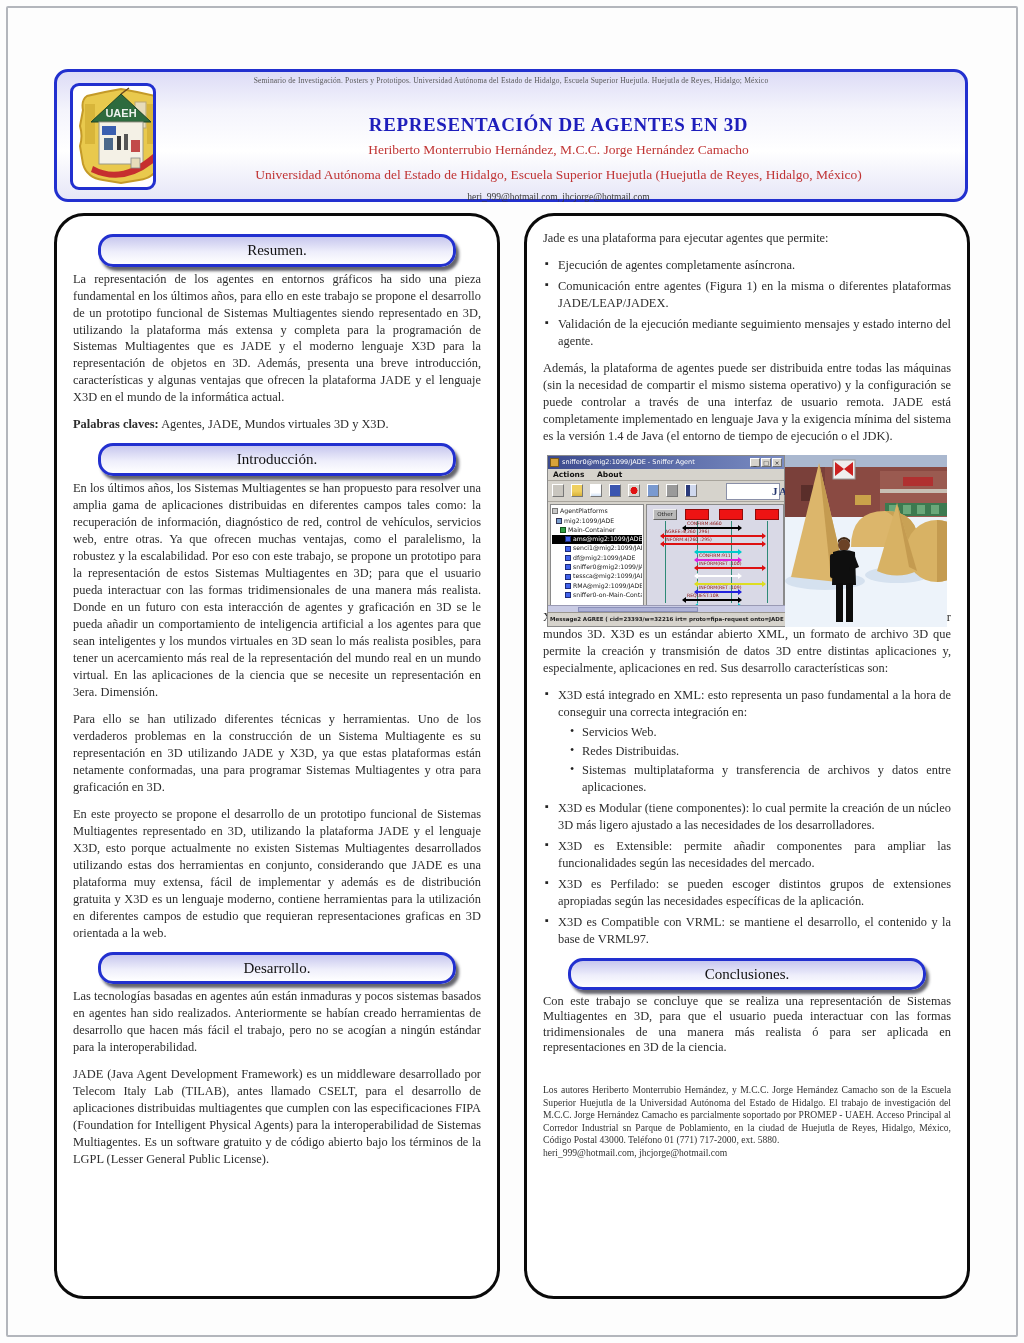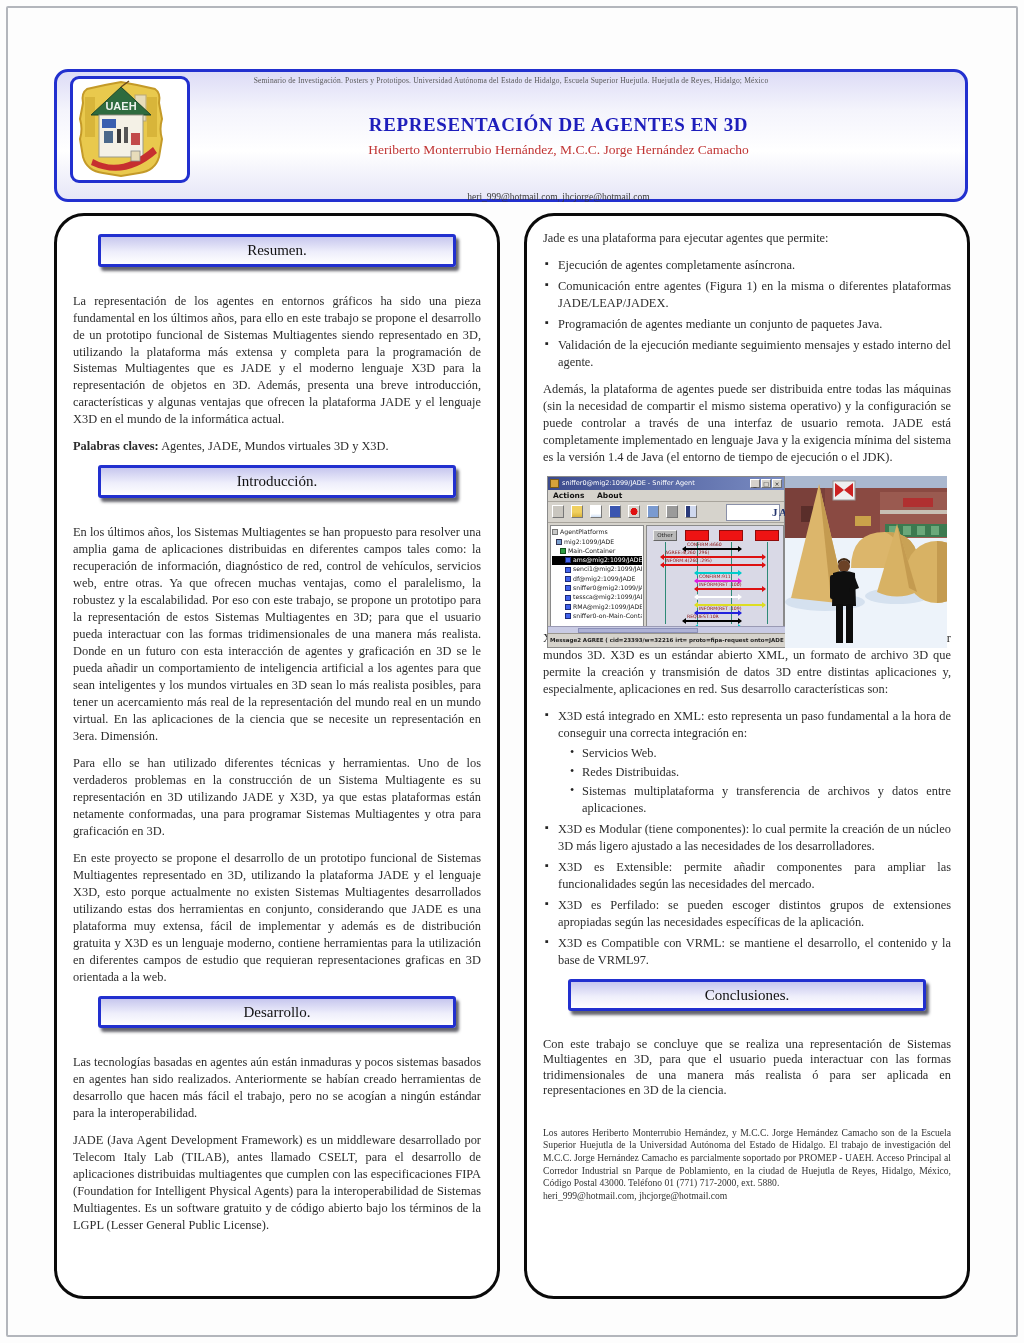--- a/index.html
+++ b/index.html
@@ -7,39 +7,39 @@
   .poster { position:relative; width:1024px; height:1343px; background:#fdfdfd; overflow:hidden;
             font-family:"Liberation Serif", serif; color:#2d2d2d; }
   .page-frame { position:absolute; inset:6px; border:2px solid #b3b6bc; border-radius:2px; pointer-events:none; }
 
   
   .banner { position:absolute; left:54px; top:52px; width:914px; height:133px;
             border:3px solid #2230cf; border-radius:14px;
             background:linear-gradient(180deg,#dddcf6 0%,#f4f4fc 30%,#ffffff 62%,#e6e6f7 100%);margin-top:17px; }
   .top-note { position:absolute; top:4px; left:0; width:100%; text-align:center;
               font-size:7.5px; color:#555; letter-spacing:0.2px; }
-  .logo-box { position:absolute; left:13px; top:4px; width:120px; height:107px; background:#fff;
+  .logo-box { position:absolute; left:13px; top:11px; width:86px; height:107px; background:#fff;
               border:3px solid #2230cf; border-radius:9px; overflow:hidden; }
   .banner-title { position:absolute; top:42px; left:125px; right:30px; text-align:center;
                   color:#1d1dbb; font-weight:bold; font-size:19px; letter-spacing:0.6px; }
   .banner-authors { position:absolute; top:70px; left:125px; right:30px; text-align:center;
                     color:#c03434; font-size:13.5px; }
   .banner-affil { position:absolute; top:95px; left:125px; right:30px; text-align:center;
                   color:#c03434; font-size:13.5px; }
   .banner-emails { position:absolute; top:120px; left:125px; right:30px; text-align:center;
                    color:#3a3a3a; font-size:9.5px; }
 
   
   .col { position:absolute; top:213px; width:446px; height:1086px; background:#fff;
          border:3px solid #0a0a0a; border-radius:30px; padding:14px 16px 10px;
          font-size:12.4px; line-height:1.37; text-align:justify; overflow:hidden; }
   .col-left { left:54px; }
   .col-right { left:524px; }
 
-  .sec { width:358px; margin:4px auto 26px auto; border:3px solid #2230cf; border-radius:3px;
+  .sec { width:358px; margin:4px auto 4px auto; border:3px solid #2230cf; border-radius:15px;
          background:linear-gradient(180deg,#c7c7ee 0%,#eeeefb 55%,#ffffff 100%);
          box-shadow:3px 4px 3px rgba(50,50,60,0.75);
          text-align:center; font-size:15px; color:#111; padding:3px 0; }
   .p { margin:0 0 10px 0; }
   .kw b { font-weight:bold; }
 
   ul.sq { list-style:none; margin:8px 0 10px 2px; }
   ul.sq > li { position:relative; padding-left:13px; margin-bottom:4px;font-family:Liberation Serif, serif; }
   ul.sq > li::before { content:"\25AA"; position:absolute; left:0; top:-1px; font-size:11px; color:#222; }
   ul.rd { list-style:none; margin:3px 0 3px 12px; }
@@ -132,20 +132,21 @@
         <rect x="31" y="52" width="9" height="12" fill="#4a688a"></rect>
         <rect x="44" y="50" width="4" height="14" fill="#3a3a3a"></rect>
         <rect x="51" y="48" width="4" height="16" fill="#555"></rect>
         <rect x="58" y="54" width="9" height="12" fill="#c24a4a"></rect>
         <path d="M20,80 Q48,96 80,68 L84,74 Q52,102 18,86 Z" fill="#c62f2f"></path>
         <rect x="58" y="72" width="9" height="10" fill="#e7dcba" stroke="#888" stroke-width="0.8"></rect>
       </svg>
     </div>
     <div class="banner-title">REPRESENTACIÓN DE AGENTES EN 3D</div>
     <div class="banner-authors">Heriberto Monterrubio Hernández, M.C.C. Jorge Hernández Camacho</div>
+    <div class="banner-affil">Universidad Autónoma del Estado de Hidalgo, Escuela Superior Huejutla (Huejutla de Reyes, Hidalgo, México)</div>
     <div class="banner-emails">heri_999@hotmail.com, jhcjorge@hotmail.com</div>
   </div>
 
   <div class="col col-left">
     <div class="sec">Resumen.</div>
     <p class="p">La representación de los agentes en entornos gráficos ha sido una pieza fundamental en los últimos años, para ello en este trabajo se propone el desarrollo de un prototipo funcional de Sistemas Multiagentes siendo representado en 3D, utilizando la plataforma más extensa y completa para la programación de Sistemas Multiagentes que es JADE y el moderno lenguaje X3D para la representación de objetos en 3D. Además, presenta una breve introducción, características y algunas ventajas que ofrecen la plataforma JADE y el lenguaje X3D en el mundo de la informática actual.</p>
     <p class="p kw"><b>Palabras claves:</b> <span>Agentes, JADE, Mundos virtuales 3D y X3D.</span></p>
 
     <div class="sec">Introducción.</div>
     <p class="p">En los últimos años, los Sistemas Multiagentes se han propuesto para resolver una amplia gama de aplicaciones distribuidas en diferentes campos tales como: la recuperación de información, diagnóstico de red, control de vehículos, servicios web, entre otras. Ya que ofrecen muchas ventajas, como el paralelismo, la robustez y la escalabilidad. Por eso con este trabajo, se propone un prototipo para la representación de estos Sistemas Multiagentes en 3D; para que el usuario pueda interactuar con las formas tridimensionales de una manera más realista. Donde en un futuro con esta interacción de agentes y graficación en 3D se le pueda añadir un comportamiento de inteligencia artificial a los agentes para que sean inteligentes y los mundos virtuales en 3D sean lo más realista posibles, para tener un acercamiento más real de la representación del mundo real en un mundo virtual. En las aplicaciones de la ciencia que se necesite un representación en 3era. Dimensión.</p>
@@ -155,21 +156,20 @@
     <div class="sec">Desarrollo.</div>
     <p class="p">Las tecnologías basadas en agentes aún están inmaduras y pocos sistemas basados en agentes han sido realizados. Anteriormente se habían creado herramientas de desarrollo que hacen más fácil el trabajo, pero no se acogían a ningún estándar para la interoperabilidad.</p>
     <p class="p">JADE (Java Agent Development Framework) es un middleware desarrollado por Telecom Italy Lab (TILAB), antes llamado CSELT, para el desarrollo de aplicaciones distribuidas multiagentes que cumplen con las especificaciones FIPA (Foundation for Intelligent Physical Agents) para la interoperabilidad de Sistemas Multiagentes. Es un software gratuito y de código abierto bajo los términos de la LGPL (Lesser General Public License).</p>
   </div>
 
   <div class="col col-right">
     <p class="p">Jade es una plataforma para ejecutar agentes que permite:</p>
     <ul class="sq">
       <li>Ejecución de agentes completamente asíncrona.</li>
       <li>Comunicación entre agentes (Figura 1) en la misma o diferentes plataformas JADE/LEAP/JADEX.</li>
-      <li>Programación de agentes mediante un conjunto de paquetes Java.</li>
       <li>Validación de la ejecución mediante seguimiento mensajes y estado interno del agente.</li>
     </ul>
     <p class="p">Además, la plataforma de agentes puede ser distribuida entre todas las máquinas (sin la necesidad de compartir el mismo sistema operativo) y la configuración se puede controlar a través de una interfaz de usuario remota. JADE está completamente implementado en lenguaje Java y la exigencia mínima del sistema es la versión 1.4 de Java (el entorno de tiempo de ejecución o el JDK).</p>
 
     <div class="figure">
       <div class="jwin">
         <div class="jwin-title">
           <span class="jwin-ico"></span>
           <span>sniffer0@mig2:1099/JADE - Sniffer Agent</span>
         </div>

